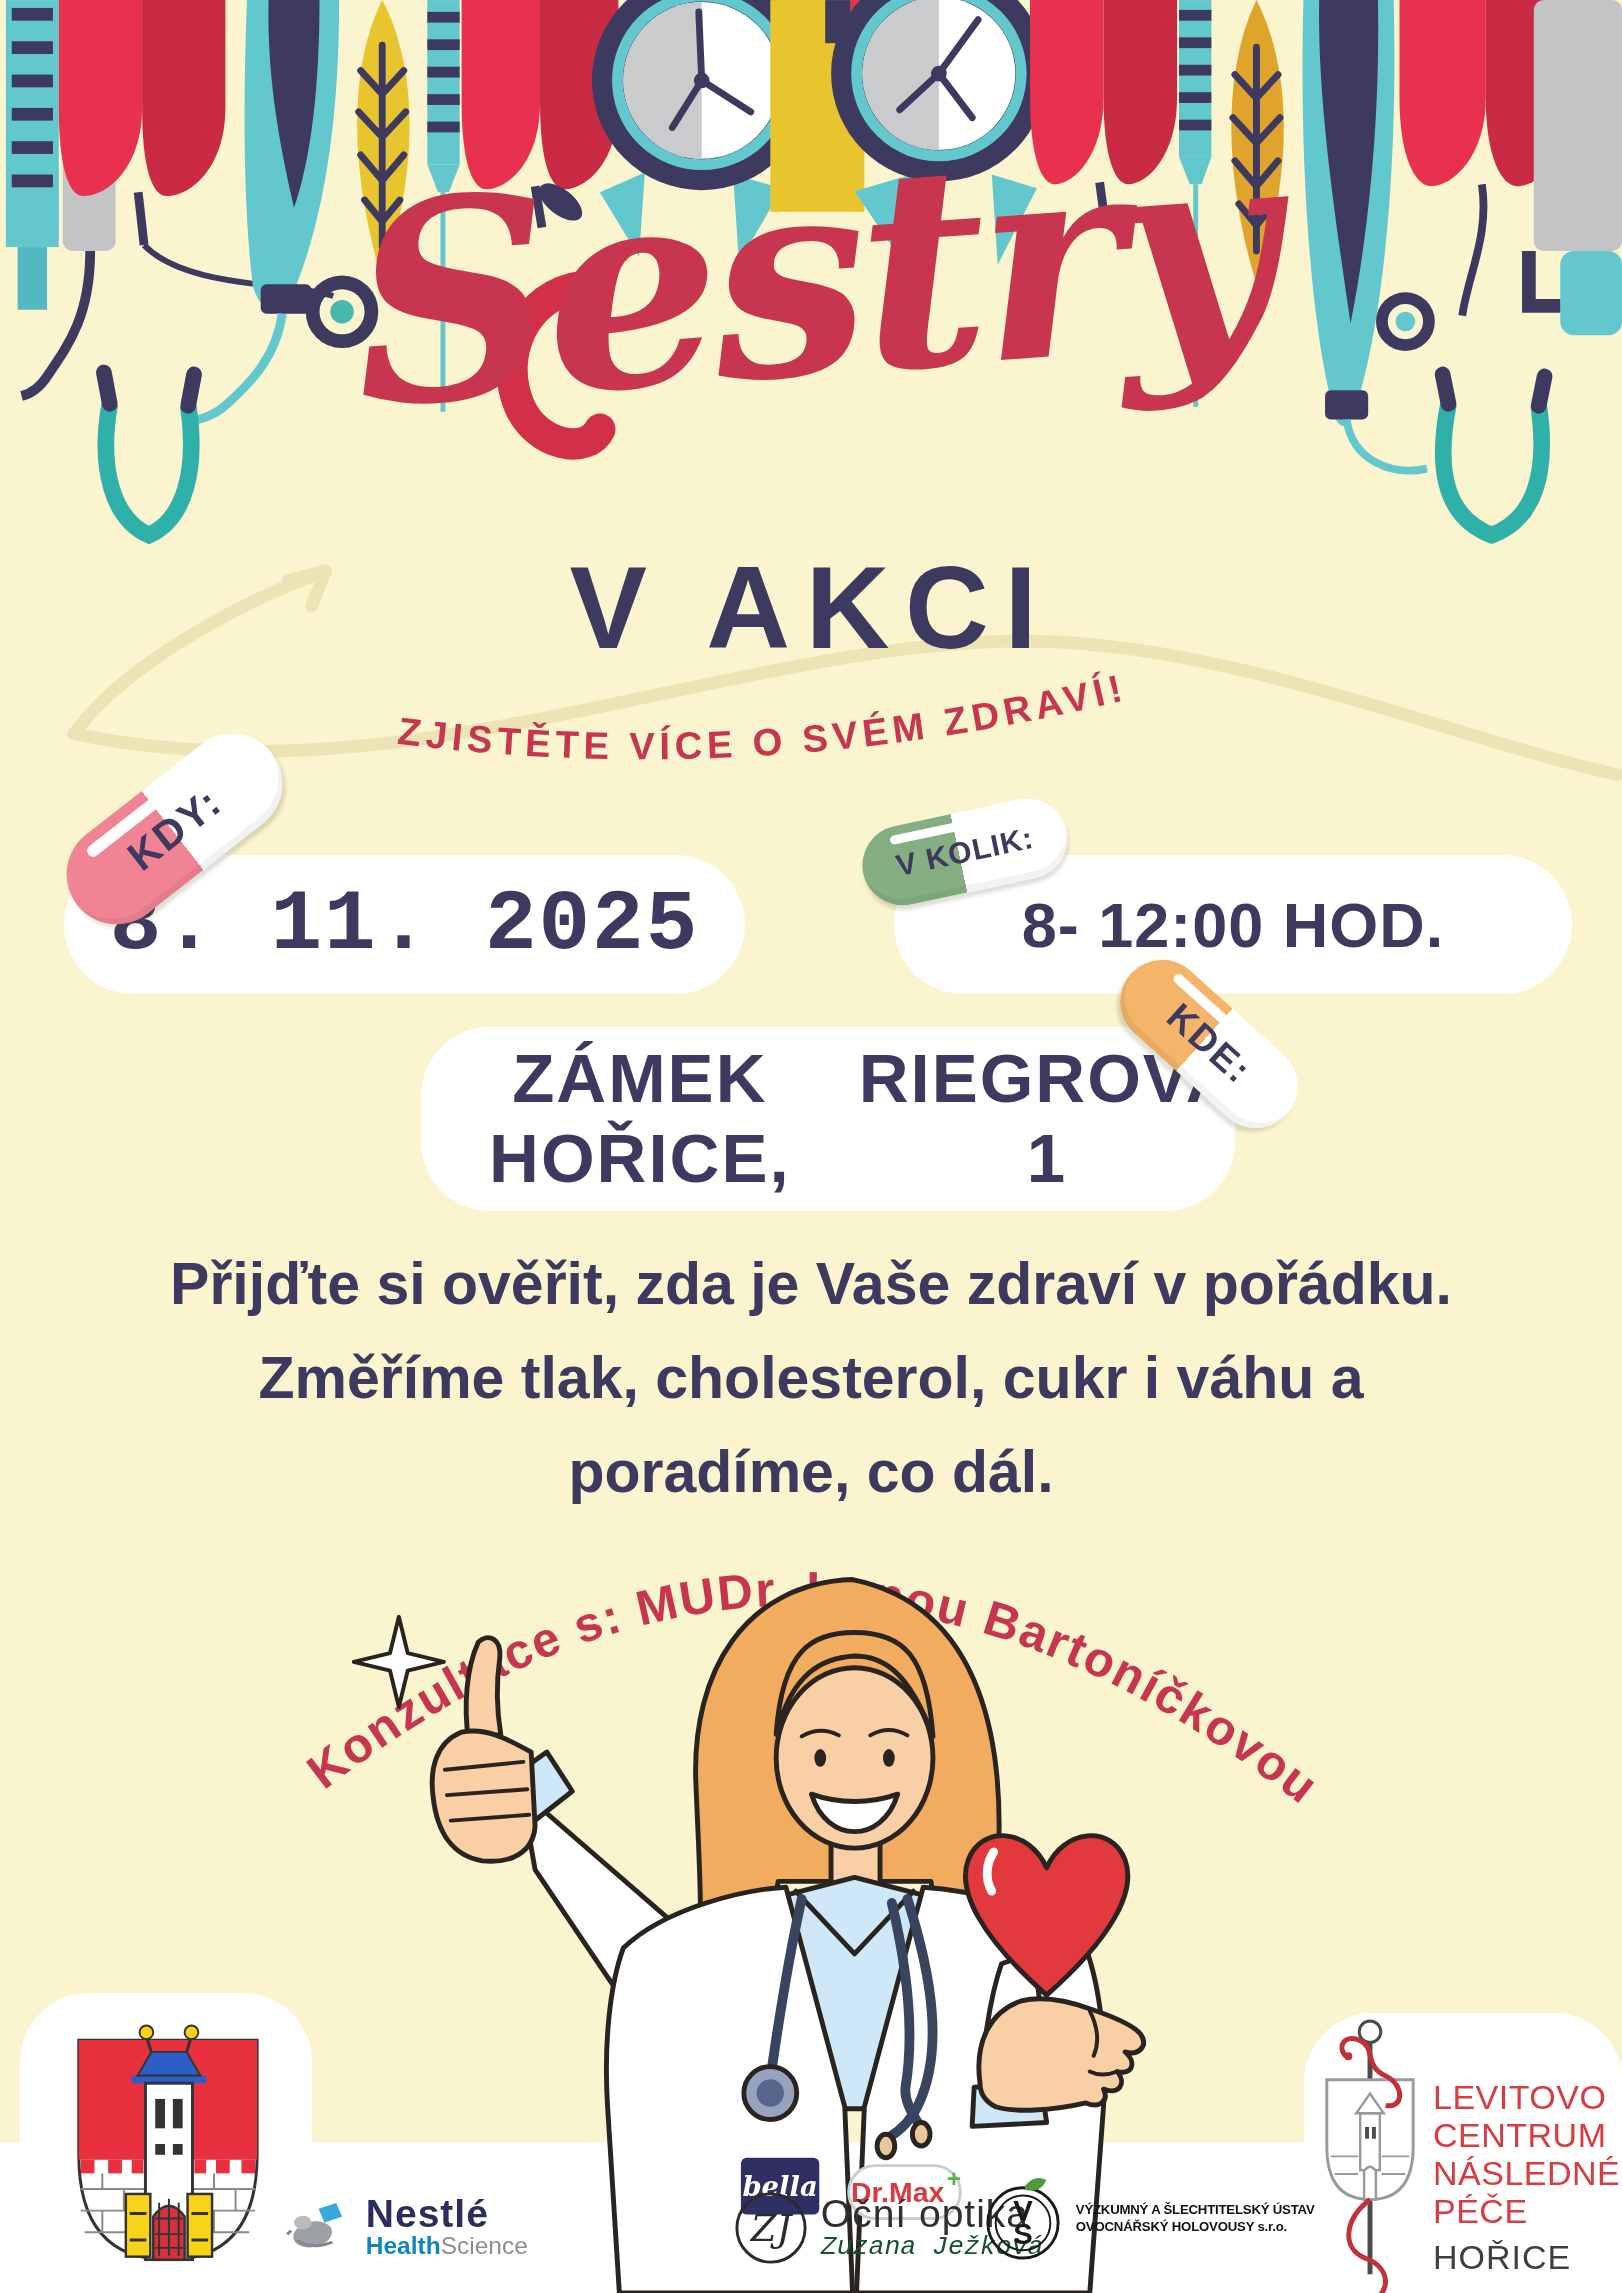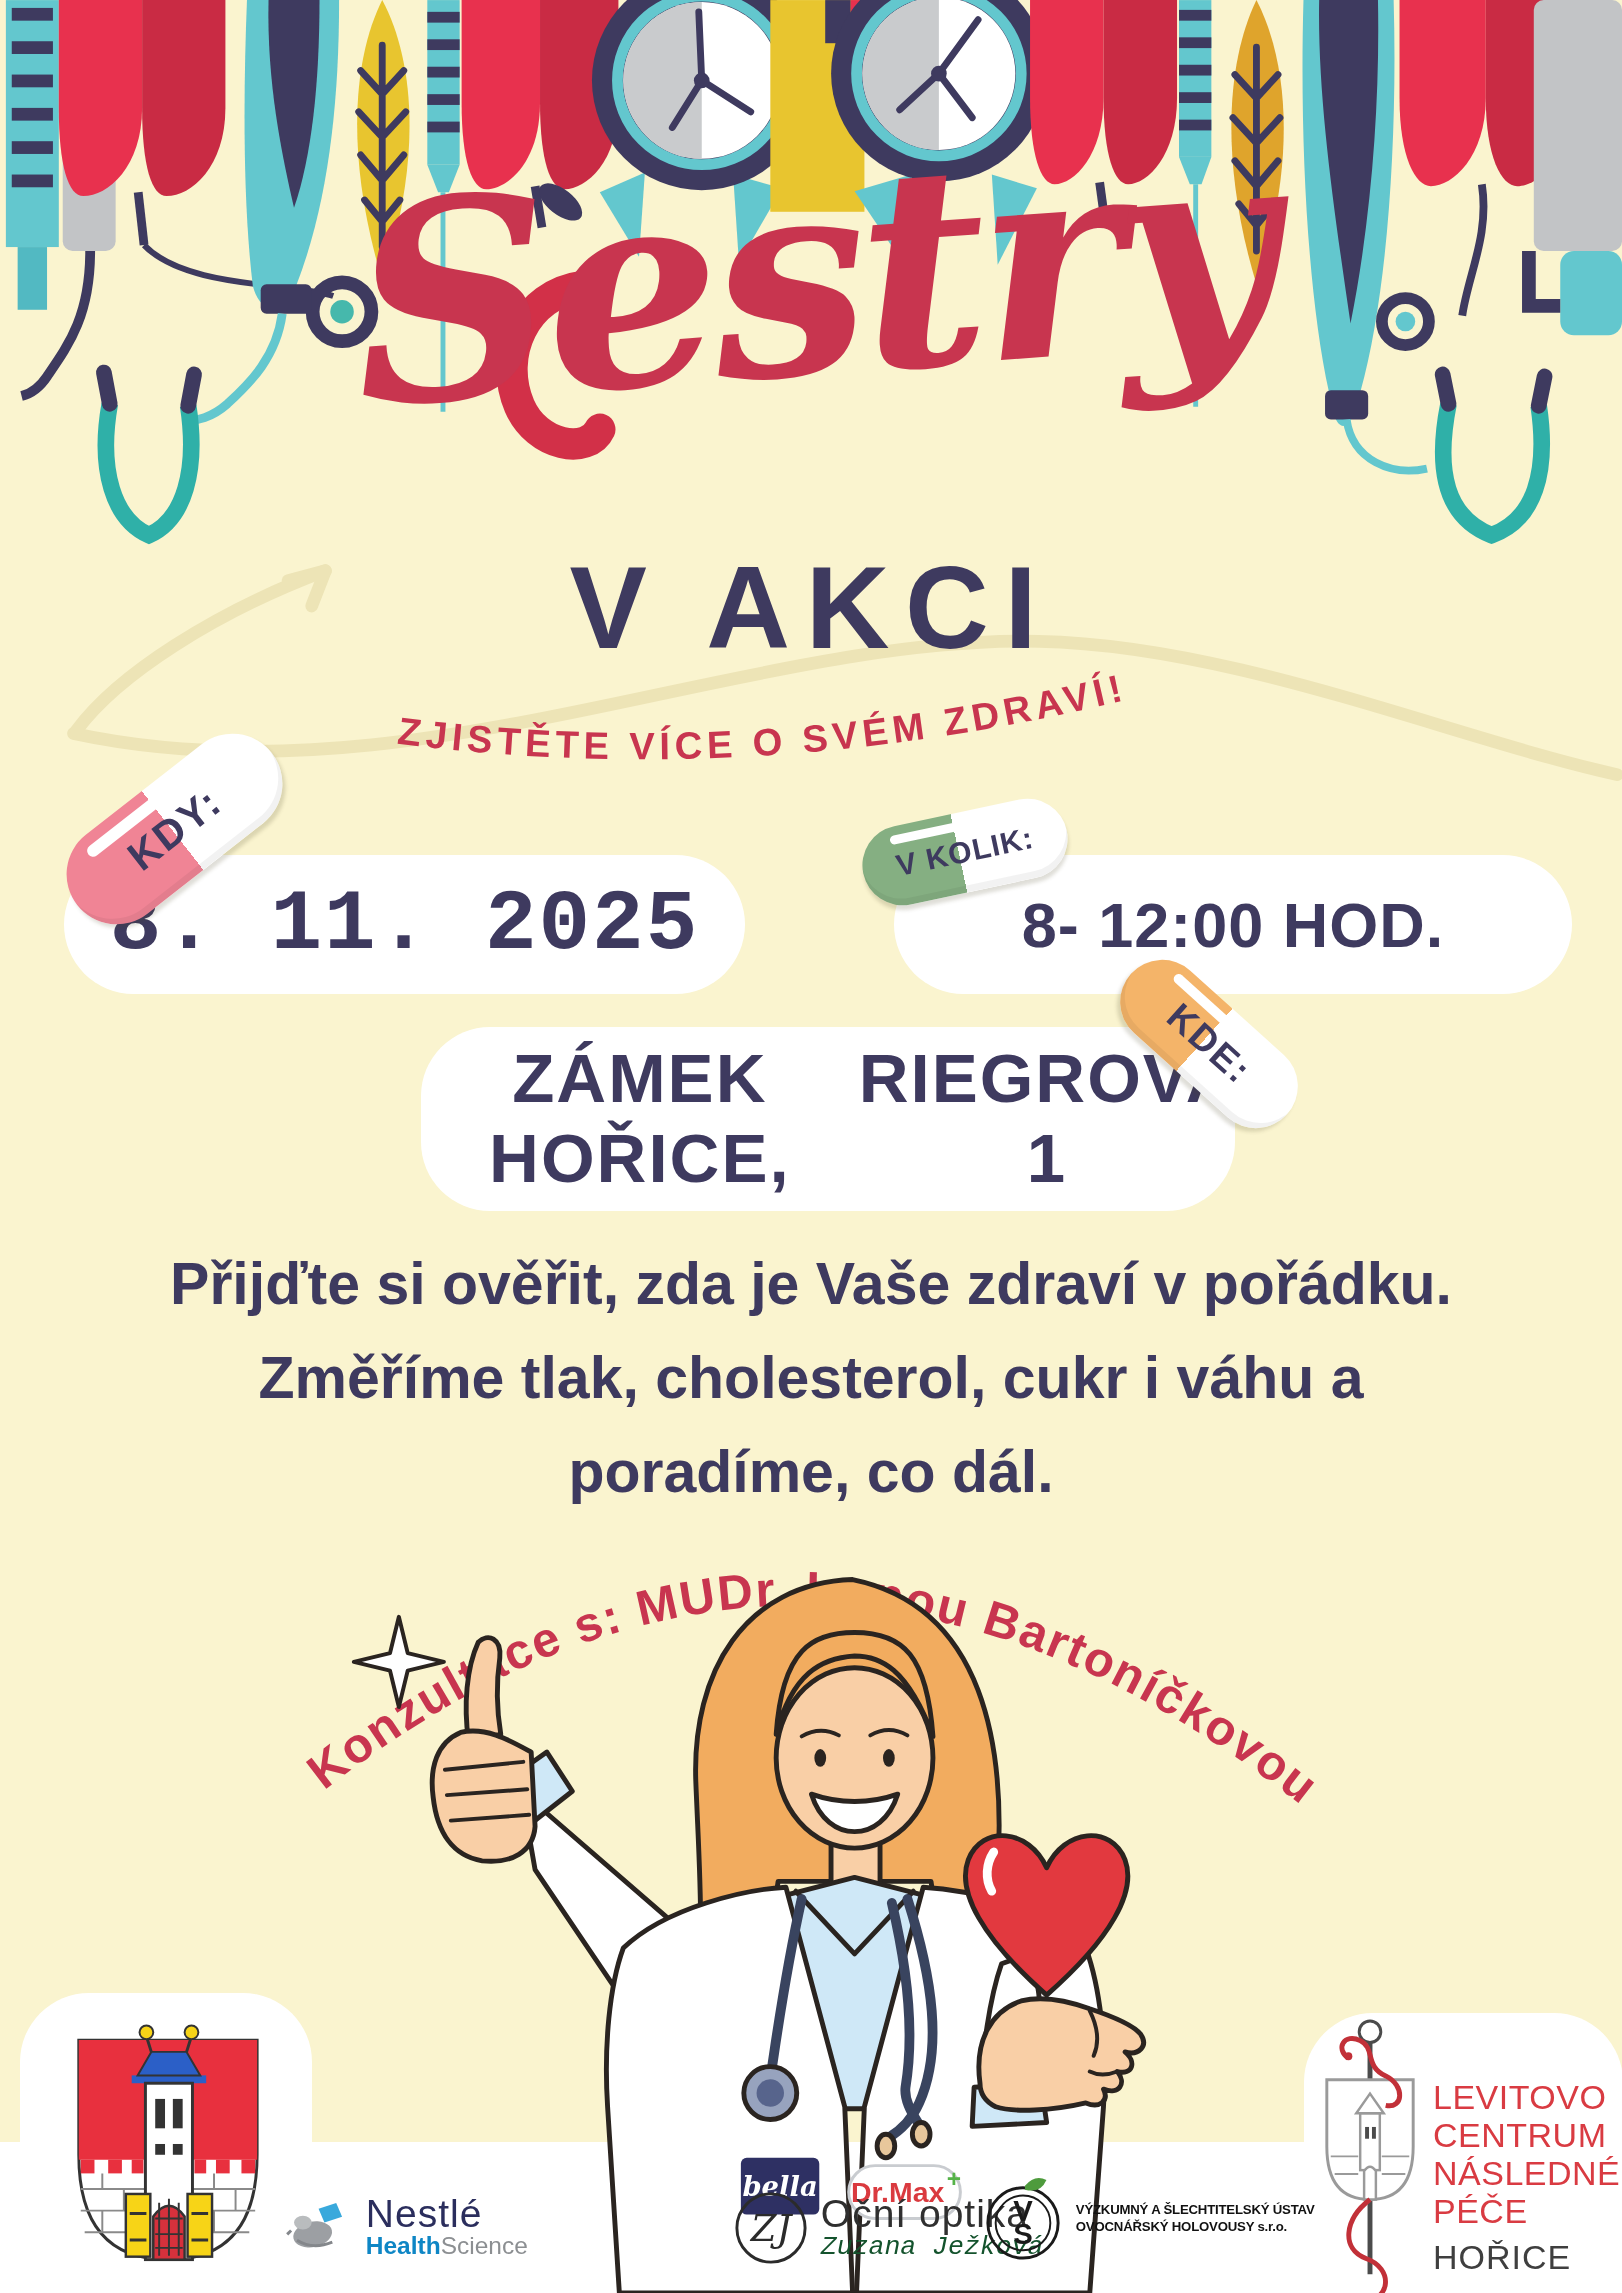--- a/index.html
+++ b/index.html
@@ -37,21 +37,21 @@
   
   .body-copy{position:absolute;left:0;top:1237px;width:100%;text-align:center;color:#3E3A5F;
     font-weight:bold;font-size:59px;line-height:94px;z-index:2;}
   
   .white-band{position:absolute;left:0;top:2142px;width:1622px;height:152px;background:#FFFFFF;z-index:1;}
   .crest-box{position:absolute;left:19.6px;top:1993px;width:292px;height:301px;background:#FFFFFF;
     border-radius:69px 69px 0 0;z-index:1;}
   .levitovo-box{position:absolute;left:1304px;top:2013px;width:319px;height:280px;background:#FFFFFF;
     border-radius:69px 69px 0 0;z-index:1;}
   .sponsor{position:absolute;display:flex;align-items:center;gap:11.8px;z-index:5;}
-  .nestle-name{font-size:39px;font-weight:normal;color:#2B2E5D;letter-spacing:1px;line-height:39px;}
+  .nestle-name{font-size:39px;font-weight:bold;color:#2B2E5D;letter-spacing:1px;line-height:39px;}
   .nestle-sub{font-size:24.5px;line-height:25.5px;}
   .nestle-sub .b{color:#0E86C5;font-weight:bold;}
   .nestle-sub .l{color:#8C8F92;}
   .cpzp-l1{font-size:26.5px;font-weight:bold;color:#D6373C;line-height:29px;}
   .cpzp-l2{font-size:26.5px;font-weight:bold;color:#2D9FE0;line-height:29px;}
   .optika-name{font-size:39px;color:#2F2F2F;font-weight:400;line-height:39px;letter-spacing:1px;}
   .optika-owner{font-family:Liberation Mono, monospace;font-style:italic;font-size:26.5px;color:#14532d;line-height:29px;}
   .vsuo-l{font-size:13.2px;font-weight:bold;color:#111;line-height:16.7px;letter-spacing:-0.2px;}
   .levitovo-text{position:absolute;left:1433px;top:2078px;z-index:5;}
   .levitovo-text .r{font-size:34px;color:#D93B42;line-height:38px;letter-spacing:0.5px;}

